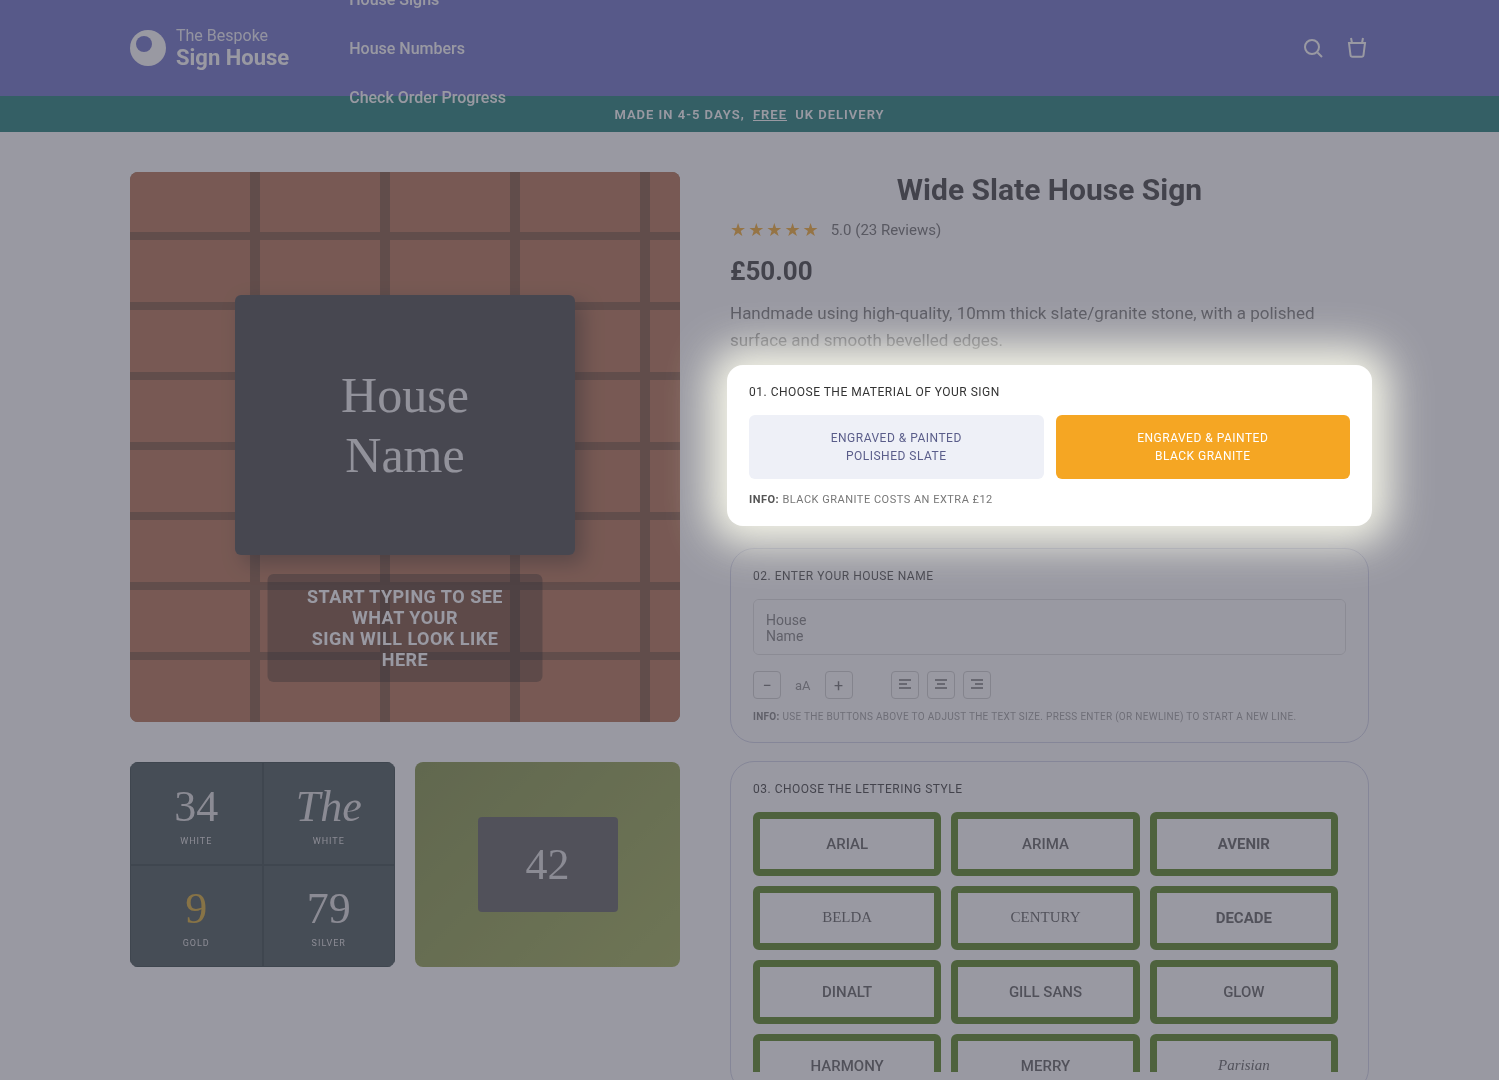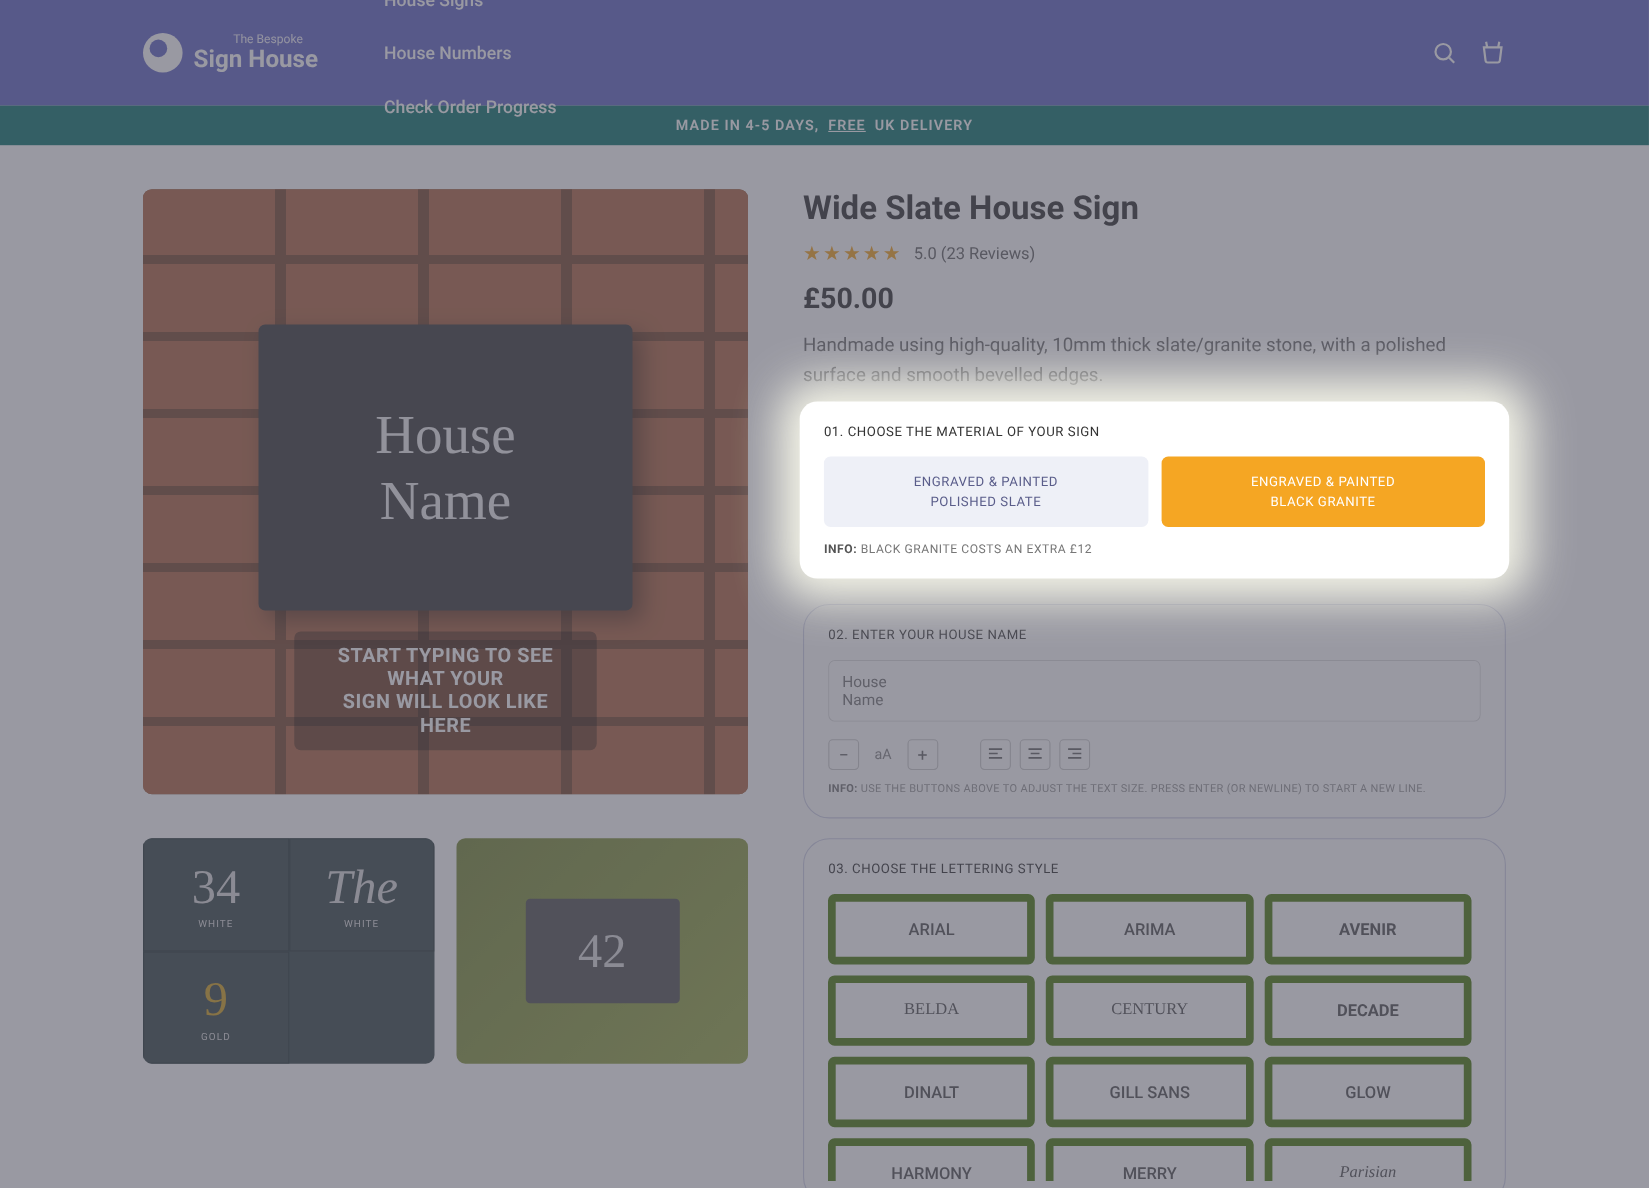--- a/index.html
+++ b/index.html
@@ -6,21 +6,21 @@
 body { font-family:-apple-system,BlinkMacSystemFont,"Segoe UI",Roboto,sans-serif; background:#fff; width:1499px; height:1080px; overflow:hidden; position:relative; }
 
 .page-wrap { position:relative; width:100%; height:100%; }
 
 
 .header { background:#6366c4; height:96px; display:flex; align-items:center; padding:0 130px; }
 .logo { display:flex; align-items:center; gap:10px; }
 .logo-icon { width:36px; height:36px; background:#fff; border-radius:50%; position:relative; }
 .logo-icon::after { content:""; position:absolute; width:16px; height:16px; background:#6366c4; border-radius:50%; top:6px; left:6px; }
 .logo-text { display:flex; flex-direction:column; color:#fff; }
-.logo-top { font-size:11px; opacity:.9;margin-left:36px; }
+.logo-top { font-size:16px; opacity:.9; }
 .logo-bottom { font-size:22px; font-weight:700; }
 .nav { display:flex; gap:30px; margin-left:60px;flex-direction:column; }
 .nav-item { color:#fff; font-size:16px; font-weight:500; cursor:pointer; display:flex; align-items:center; gap:5px; }
 .header-icons { margin-left:auto; display:flex; gap:20px; }
 .header-icon { width:24px; height:24px; cursor:pointer; }
 
 
 .banner { background:#0f766e; height:36px; display:flex; align-items:center; justify-content:center; color:#fff; font-size:13px; letter-spacing:1px; font-weight:600; }
 .banner u { text-decoration:underline; margin:0 4px; }
 
@@ -40,21 +40,21 @@
 .thumbs { display:flex; gap:20px; margin-top:40px; }
 .thumb { width:265px; height:205px; border-radius:8px; overflow:hidden; position:relative; }
 .thumb1 { background:#3a4a4a; display:grid; grid-template-columns:1fr 1fr; grid-template-rows:1fr 1fr; }
 .thumb1 > div { display:flex; flex-direction:column; align-items:center; justify-content:center; color:#ddd; border:1px solid #2a3a3a; }
 .thumb1 .big { font-size:44px; font-family:Georgia,serif; }
 .thumb1 .sm { font-size:9px; letter-spacing:1px; margin-top:4px; }
 .thumb2 { background:linear-gradient(135deg,#7a8a3a,#9aaa4a); display:flex; align-items:center; justify-content:center; }
 .thumb2-plate { width:140px; height:95px; background:#555; border-radius:4px; display:flex; align-items:center; justify-content:center; color:#ddd; font-size:44px; font-family:Georgia,serif; }
 
 .right { flex:1; }
-.title { font-size:30px; font-weight:700; color:#333; margin-bottom:12px; }
+.title { font-size:30px; font-weight:700; color:#333; margin-bottom:12px;text-align:center; }
 .rating { display:flex; align-items:center; gap:10px; margin-bottom:16px; }
 .stars { color:#f5a623; font-size:18px; letter-spacing:2px; }
 .rating-text { font-size:15px; color:#666; }
 .price { font-size:26px; font-weight:700; color:#333; margin-bottom:14px; }
 .desc { font-size:17px; color:#666; line-height:1.6; margin-bottom:24px; max-width:600px; }
 
 .section { border:1px solid #cfd1e6; border-radius:24px; padding:20px 22px; margin-bottom:18px; background:#fff; }
 .section-title { font-size:12px; font-weight:400; color:#333; letter-spacing:.5px; margin-bottom:16px; }
 .options { display:flex; gap:12px; }
 .opt { flex:1; padding:14px 10px; text-align:center; border-radius:6px; font-size:12px; font-weight:400; letter-spacing:.5px; cursor:pointer; line-height:1.5; }
@@ -135,20 +135,24 @@
               <span class="big">34</span>
               <span class="sm">WHITE</span>
             </div>
           <div>
               <span class="big" style="font-style:italic">The</span>
               <span class="sm">WHITE</span>
             </div>
           <div>
               <span class="big" style="color:#d4a424">9</span>
               <span class="sm">GOLD</span>
+            </div>
+          <div>
+              <span class="big">79</span>
+              <span class="sm">SILVER</span>
             </div>
         </div>
         <div class="thumb thumb2">
           <div class="thumb2-plate">42</div>
         </div>
       </div>
     </div>
 
     <div class="right">
       <div class="title">Wide Slate House Sign</div>

